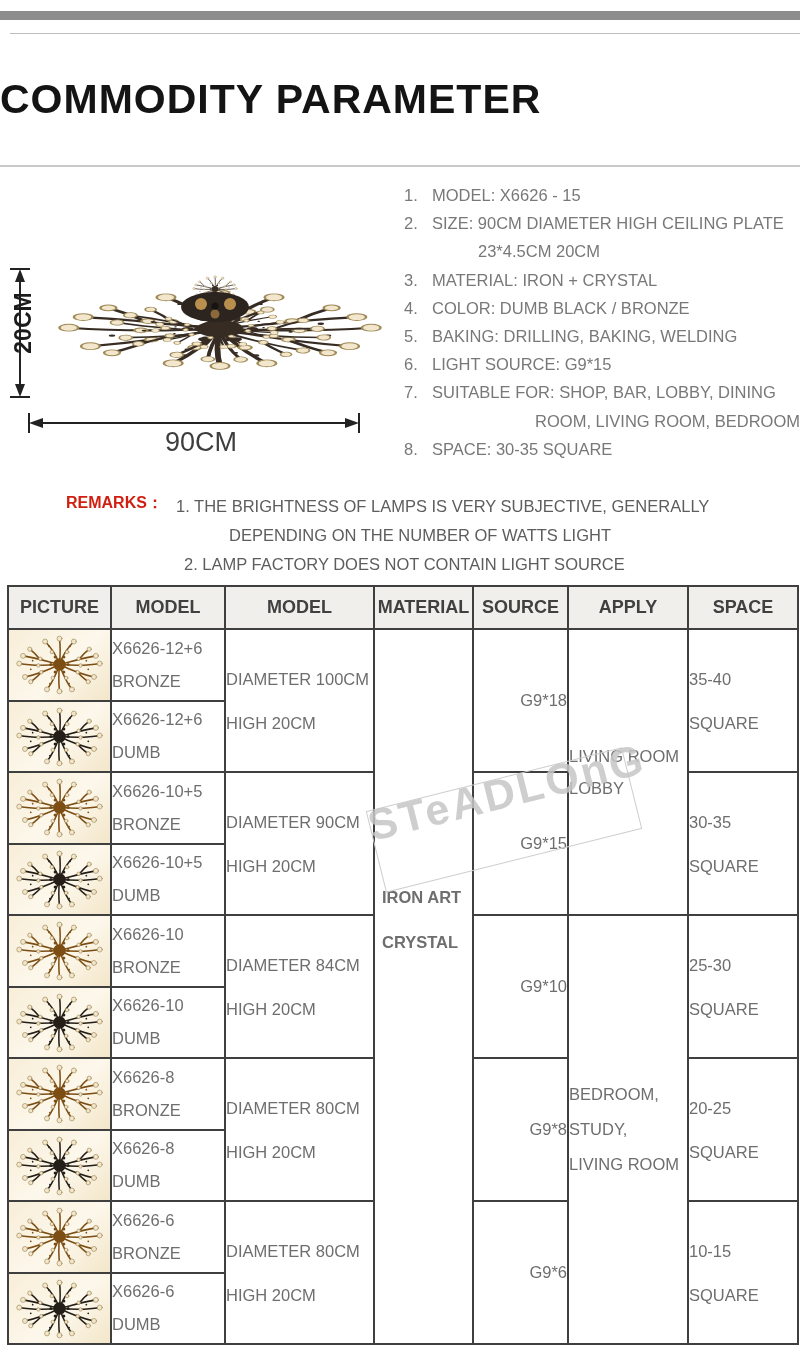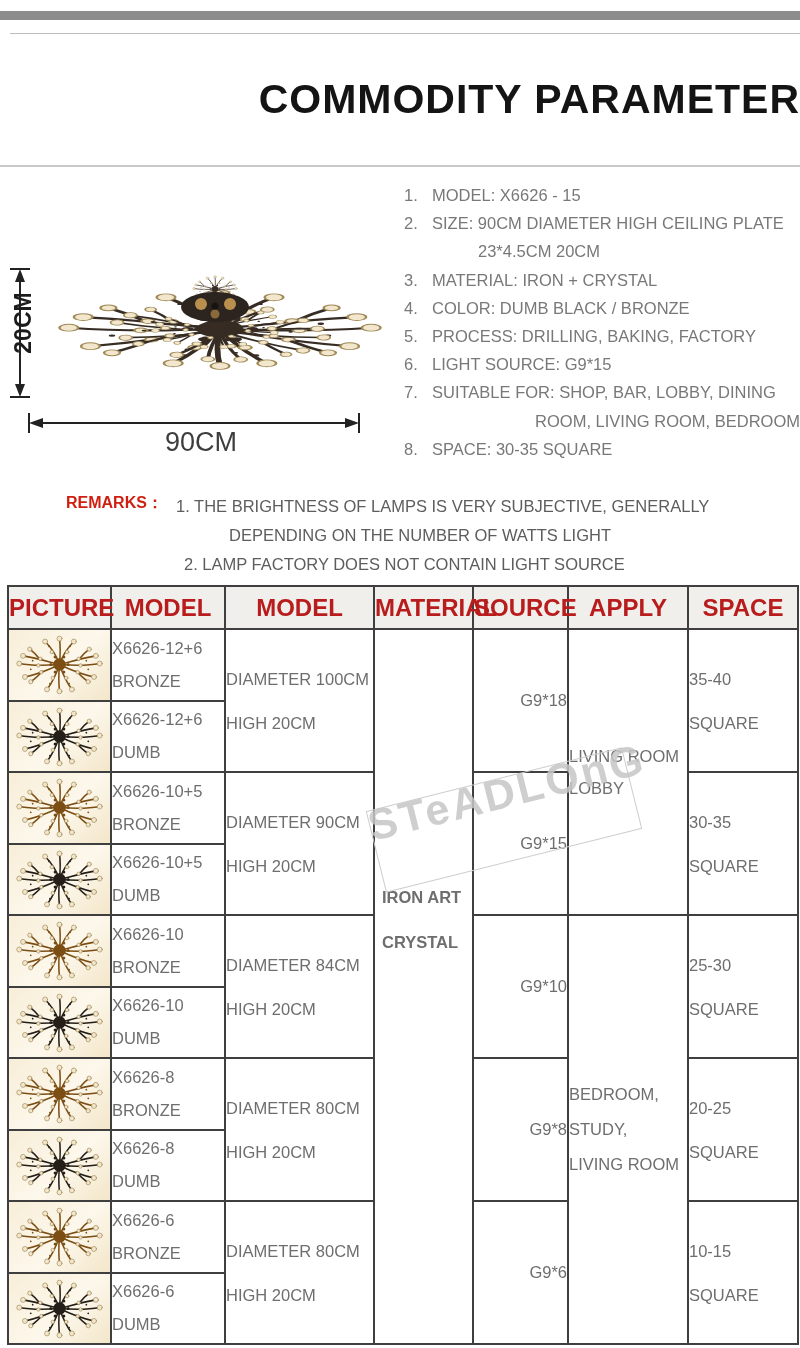--- a/index.html
+++ b/index.html
@@ -2,21 +2,21 @@
 <html style="--c-red: #d01f10; --c-watermark: #c6c6c6; --c-bronze: #7c4e14; --c-dumb: #241e18; --c-border: #3f3f3f; --c-header_bg: #f0efeb;"><head>
 <meta charset="utf-8">
 <style>
   html,body{margin:0;padding:0;background:#ffffff;}
   #page{position:relative;width:800px;height:1348px;background:#ffffff;overflow:hidden;
         font-family:"Liberation Sans","DejaVu Sans",sans-serif;}
 
   
   .top-bar{position:absolute;left:0;top:11px;width:800px;height:9px;background:#8d8d8d;}
   .top-line{position:absolute;left:10px;top:33px;width:790px;height:1px;background:#bdbdbd;}
-  .title{position:absolute;left:0;top:76px;width:800px;text-align:right;
+  .title{position:absolute;left:0;top:76px;width:800px;text-align:left;
          font-size:41px;font-weight:bold;color:#141414;letter-spacing:1px;}
   .sep-line{position:absolute;left:0;top:165px;width:800px;height:2px;background:#c9c9c9;}
 
   
   .hero-lamp{position:absolute;left:20px;top:256px;width:400px;height:152px;}
   .dim-v{position:absolute;left:7px;top:266px;width:26px;height:134px;}
   .dim-h{position:absolute;left:26px;top:412px;width:336px;height:22px;}
   .dim-v-label{position:absolute;left:-13px;top:310px;width:72px;height:26px;text-align:center;
                transform:rotate(-90deg);font-size:23px;font-weight:bold;color:#1c1c1c;}
   .dim-h-label{position:absolute;left:101px;top:427px;width:200px;text-align:center;
@@ -35,21 +35,21 @@
   .remarks-label{position:absolute;left:0;top:1px;font-size:16px;font-weight:bold;
                  color:var(--c-red,#d01f10);}
   .remarks-lines{margin-left:110px;color:#5d5d5d;font-size:16.5px;line-height:29px;}
   .remarks-lines div:nth-child(2){padding-left:53px;}
   .remarks-lines div:nth-child(3){padding-left:8px;}
 
   
   table.params{position:absolute;left:7px;top:585px;width:790px;border-collapse:collapse;
                table-layout:fixed;font-size:16.5px;color:#6e6e6e;}
   table.params th,table.params td{border:2px solid #3f3f3f;padding:0;vertical-align:middle;}
-  table.params th{height:41px;background:#f0efeb;color:#b91c1c;font-size:24px;font-weight:bold;}
+  table.params th{height:41px;background:#f0efeb;color:#404040;font-size:18px;font-weight:bold;}
   table.params tr.body-row{height:71.5px;}
   td.pic{padding:0;background:linear-gradient(135deg,#f8eed8 0%,#fdf8ec 55%,#f3e6c9 100%);}
   td.pic svg{display:block;width:100%;height:69px;}
   td.model-cell{padding-left:13px;line-height:33px;}
   td.size-cell{padding-left:8px;line-height:44px;}
   td.source-cell{text-align:right;}
   td.space-cell{padding-left:18px;line-height:44px;}
   td.apply-cell-1{padding-left:10px;line-height:32px;}
   td.apply-cell-2{padding-left:10px;line-height:35px;}
   td.material-cell{position:relative;}
@@ -205,21 +205,21 @@
       </div>
       <div class="spec-item">
         <span class="spec-num">4.</span>
         <div class="spec-text">
           <div>COLOR: DUMB BLACK / BRONZE</div>
         </div>
       </div>
       <div class="spec-item">
         <span class="spec-num">5.</span>
         <div class="spec-text">
-          <div>PROCESS: DRILLING, BAKING, FACTORY</div>
+          <div>BAKING: DRILLING, BAKING, WELDING</div>
         </div>
       </div>
       <div class="spec-item">
         <span class="spec-num">6.</span>
         <div class="spec-text">
           <div>LIGHT SOURCE: G9*15</div>
         </div>
       </div>
       <div class="spec-item">
         <span class="spec-num">7.</span>

